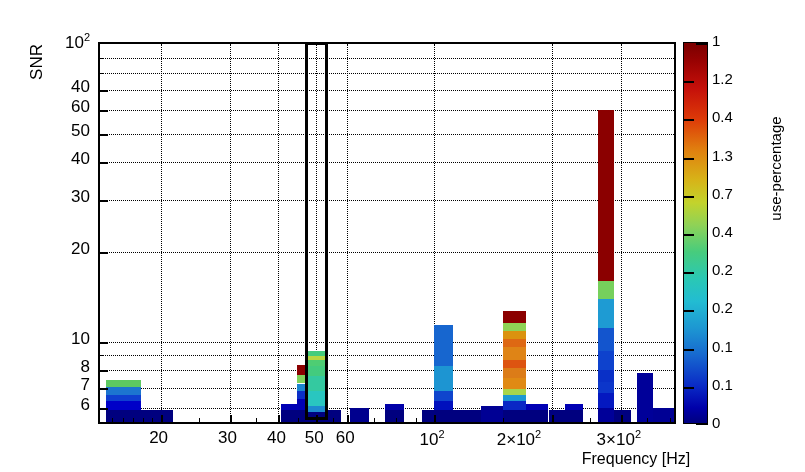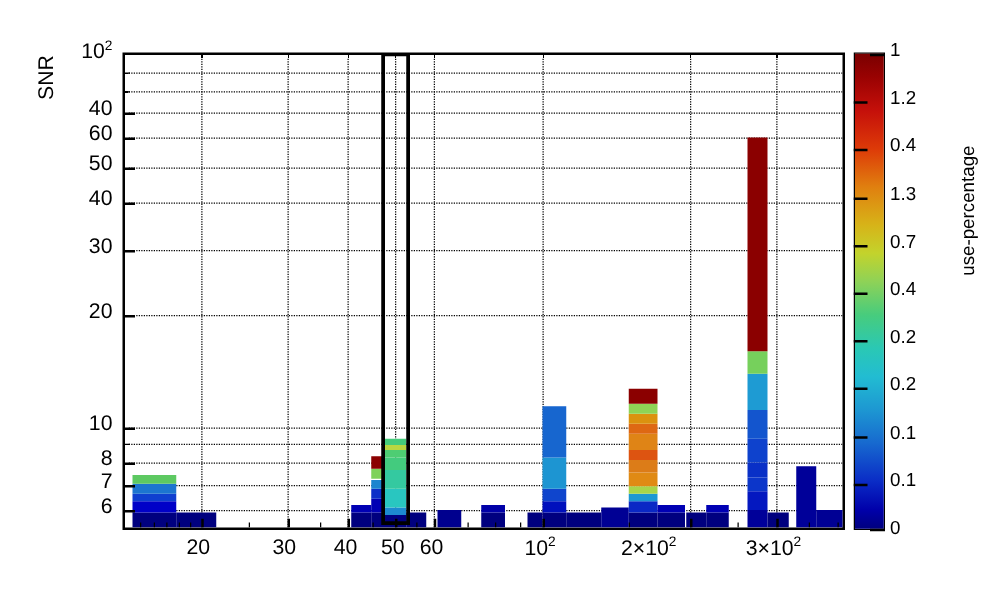--- a/index.html
+++ b/index.html
@@ -277,20 +277,21 @@
       <div class="xlabel" style="left: 118.6px;"><span>20</span></div>
       <div class="xlabel" style="left: 187.5px;"><span>30</span></div>
       <div class="xlabel" style="left: 236.4px;"><span>40</span></div>
       <div class="xlabel" style="left: 274.3px;"><span>50</span></div>
       <div class="xlabel" style="left: 305.3px;"><span>60</span></div>
       <div class="xlabel" style="left: 392.1px;"><span>10</span><sup>2</sup></div>
       <div class="xlabel" style="left: 479px;"><span>2×10</span><sup>2</sup></div>
       <div class="xlabel" style="left: 578.8px;"><span>3×10</span><sup>2</sup></div>
     </div>
 
+  <div class="xtitle">Frequency [Hz]</div>
 
   <div id="cbar">
     <div id="cbarfill" style="background: linear-gradient(rgb(122, 0, 0) 0%, rgb(154, 2, 2) 5%, rgb(197, 16, 10) 12%, rgb(221, 58, 8) 20%, rgb(224, 127, 15) 28%, rgb(215, 179, 24) 36%, rgb(195, 211, 44) 42%, rgb(142, 210, 87) 48%, rgb(71, 204, 125) 55%, rgb(42, 200, 180) 62%, rgb(34, 188, 210) 68%, rgb(29, 151, 210) 75%, rgb(23, 105, 207) 82%, rgb(10, 44, 198) 90%, rgb(0, 0, 170) 96%, rgb(0, 0, 127) 100%);"></div>
   <div class="cbtick" style="top: 0px; left: 12px; width: 12px;"></div>
       <div class="cbtick" style="top: 38.2px;"></div>
       <div class="cbtick" style="top: 76.4px;"></div>
       <div class="cbtick" style="top: 114.6px;"></div>
       <div class="cbtick" style="top: 152.8px;"></div>
       <div class="cbtick" style="top: 191px;"></div>
       <div class="cbtick" style="top: 229.2px;"></div>

